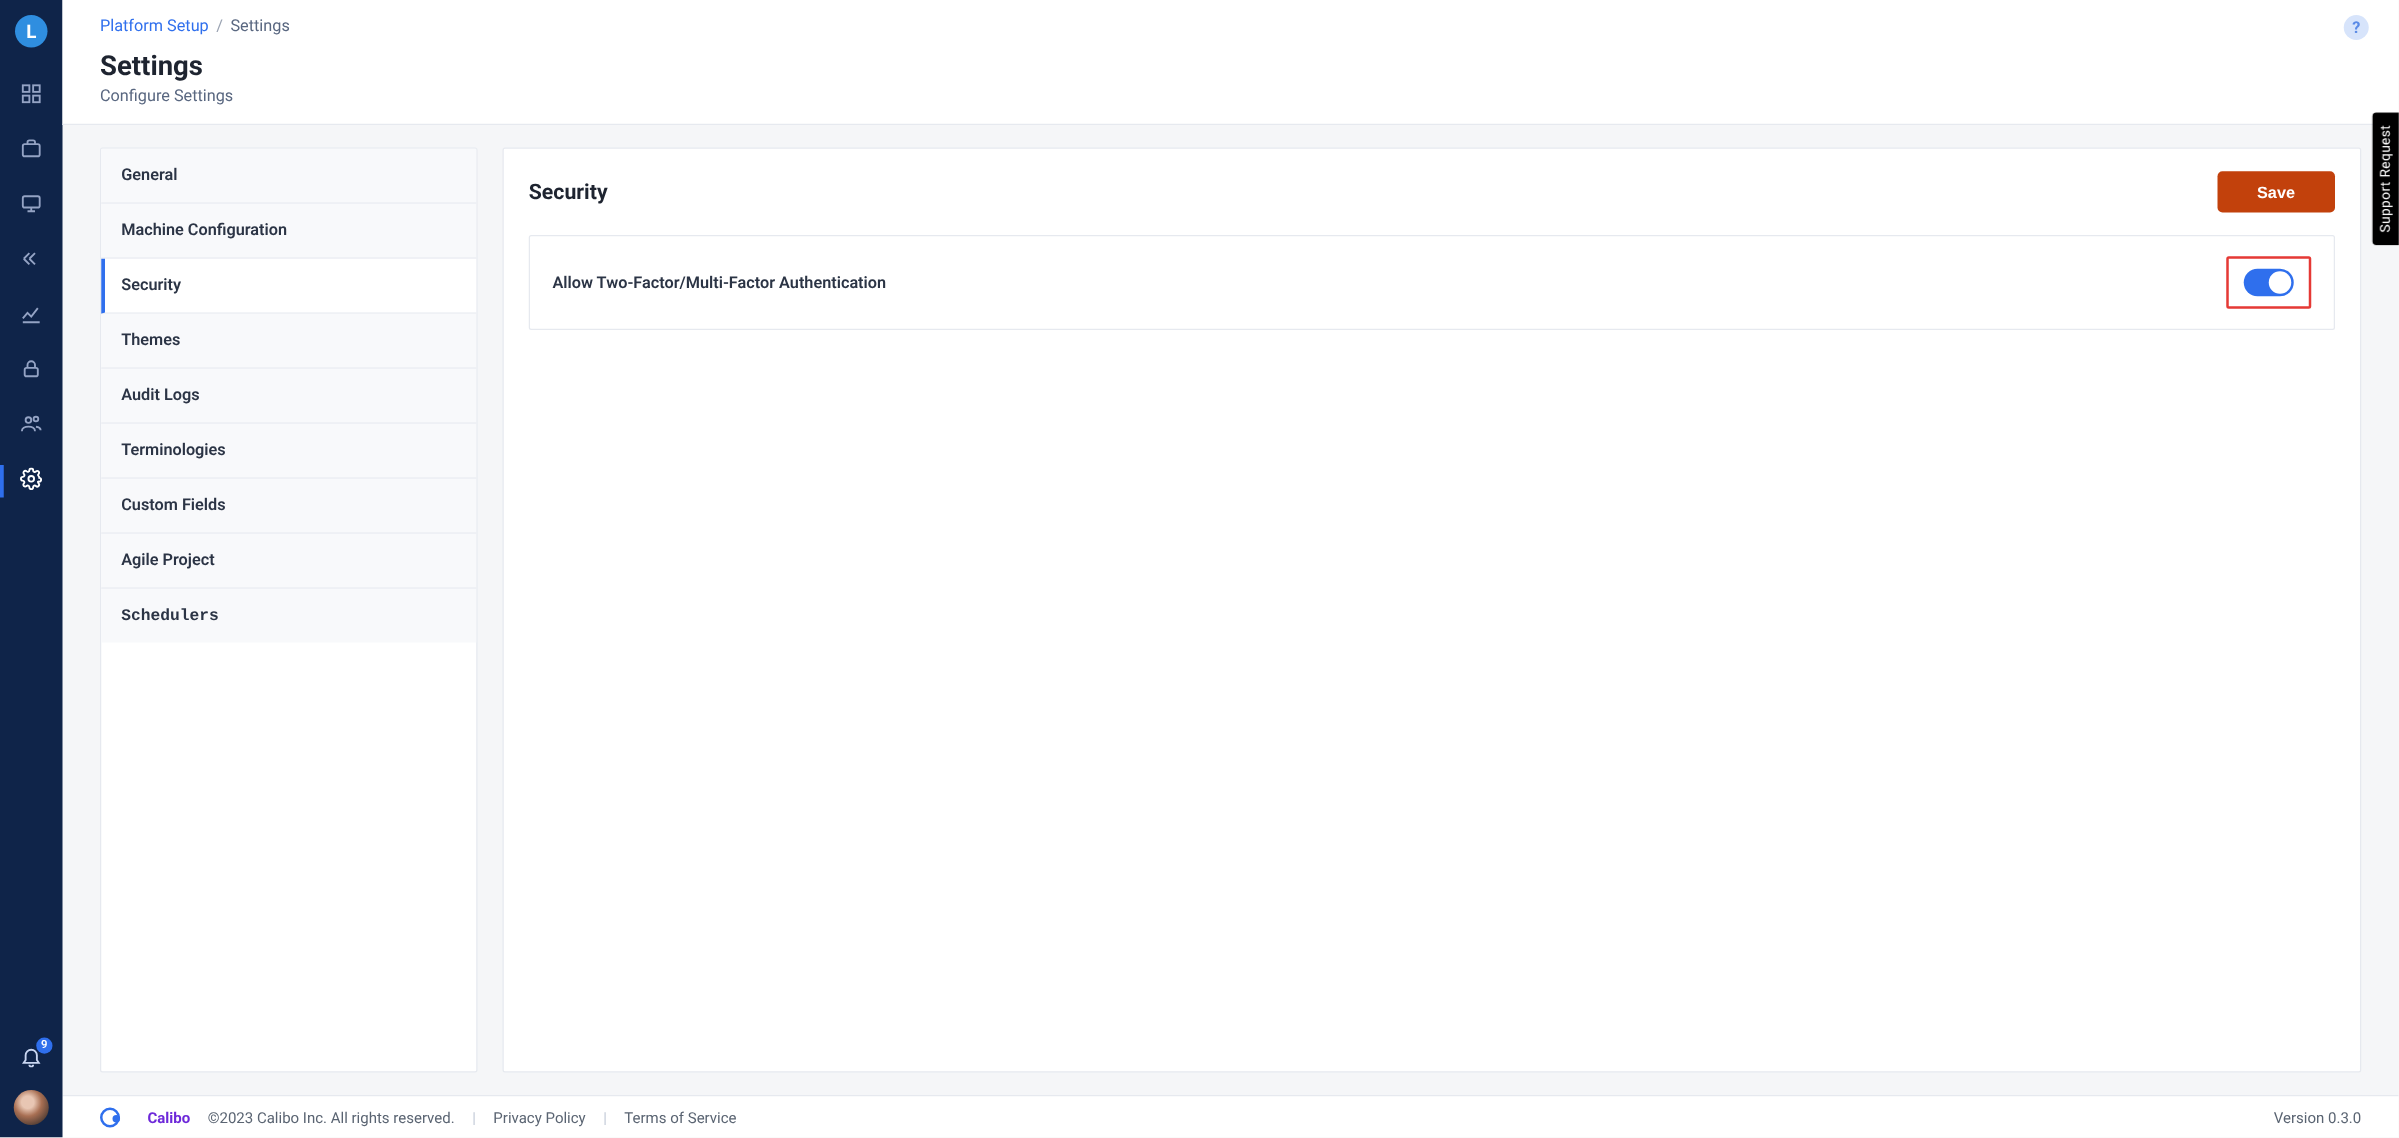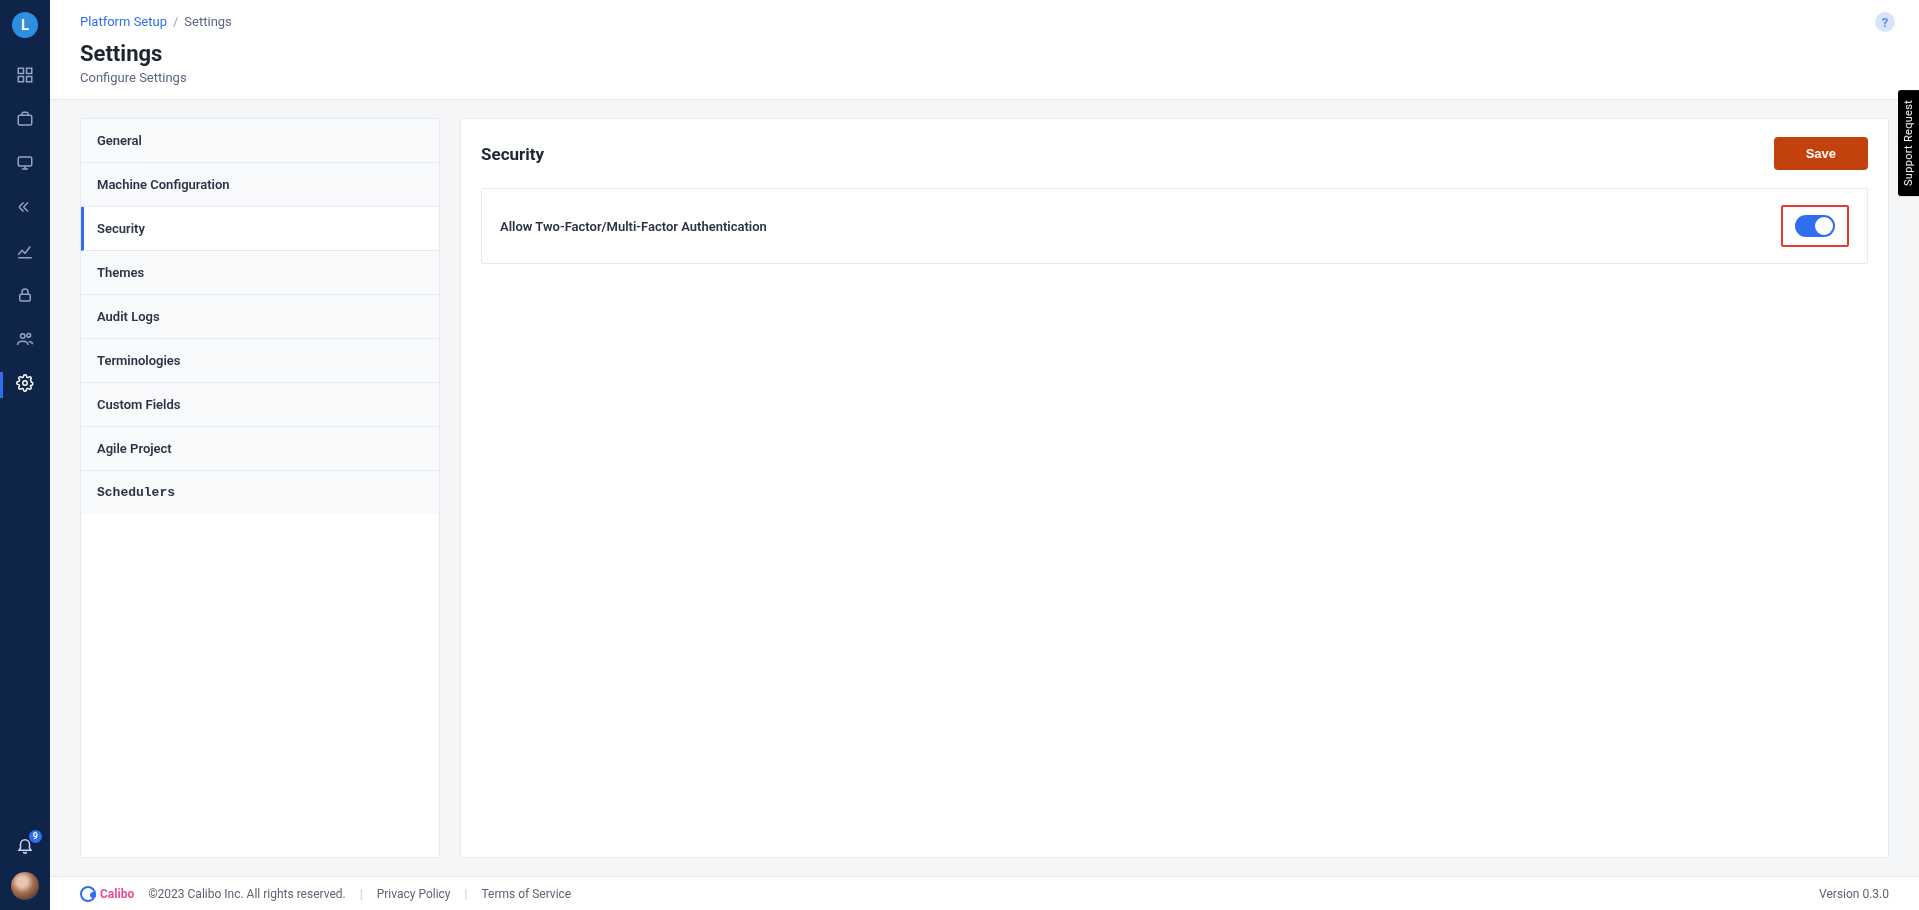--- a/index.html
+++ b/index.html
@@ -66,21 +66,21 @@
     .page-sub { font-size:13px; color:#596780; }
     .help-icon {
       position:absolute; top:12px; right:24px; width:20px; height:20px; border-radius:50%;
       background:#d7e4fb; color:#5a8ae6; display:flex; align-items:center; justify-content:center;
       font-size:13px; font-weight:700; cursor:pointer;
     }
 
     .content { flex:1; display:flex; gap:20px; padding: 18px 30px; overflow:auto; }
 
     .settings-nav {
-      width:360px; background:#fff; border:1px solid #e6e9ef; border-radius:2px; flex-shrink:0;
+      width:302px; background:#fff; border:1px solid #e6e9ef; border-radius:2px; flex-shrink:0;
     }
     .settings-nav .item {
       padding: 14px 16px; font-size:13px; font-weight:600; color:#2b3445;
       background:#f8f9fb; border-bottom:1px solid #e6e9ef; cursor:pointer;
     }
     .settings-nav .item:last-child { border-bottom:none;font-family:Liberation Mono, monospace; }
     .settings-nav .item.active { background:#fff; border-left:3px solid #2f6fed; padding-left:13px; }
 
     .panel {
       flex:1; background:#fff; border:1px solid #e6e9ef; border-radius:2px; padding:18px 20px;
@@ -111,21 +111,21 @@
     }
 
     
     .footer {
       height:34px; background:#fff; border-top:1px solid #e6e9ef; display:flex; align-items:center;
       padding:0 30px; font-size:12px; color:#5a6472; justify-content:space-between;
     }
     .footer-left { display:flex; align-items:center; gap:14px; }
     .footer-left .sep { color:#c1c9d6; }
     .footer a { color:#5a6472; text-decoration:none; cursor:pointer; }
-    .brand { display:flex; align-items:center; gap:4px; font-weight:700; color:#ec4899; }
+    .brand { display:flex; align-items:center; gap:22px; font-weight:700; color:#6d28d9; }
     .brand-mark {
       width:16px; height:16px; border:2.5px solid #2f6fed; border-radius:50%; position:relative;
     }
     .brand-mark::after {
       content:""; position:absolute; right:-2px; top:4px; width:6px; height:6px; background:#2f6fed; border-radius:50%;
     }
 
     
     .support-tab {
       position:fixed; right:0; top:90px; background:#000; color:#fff; font-size:11px;

